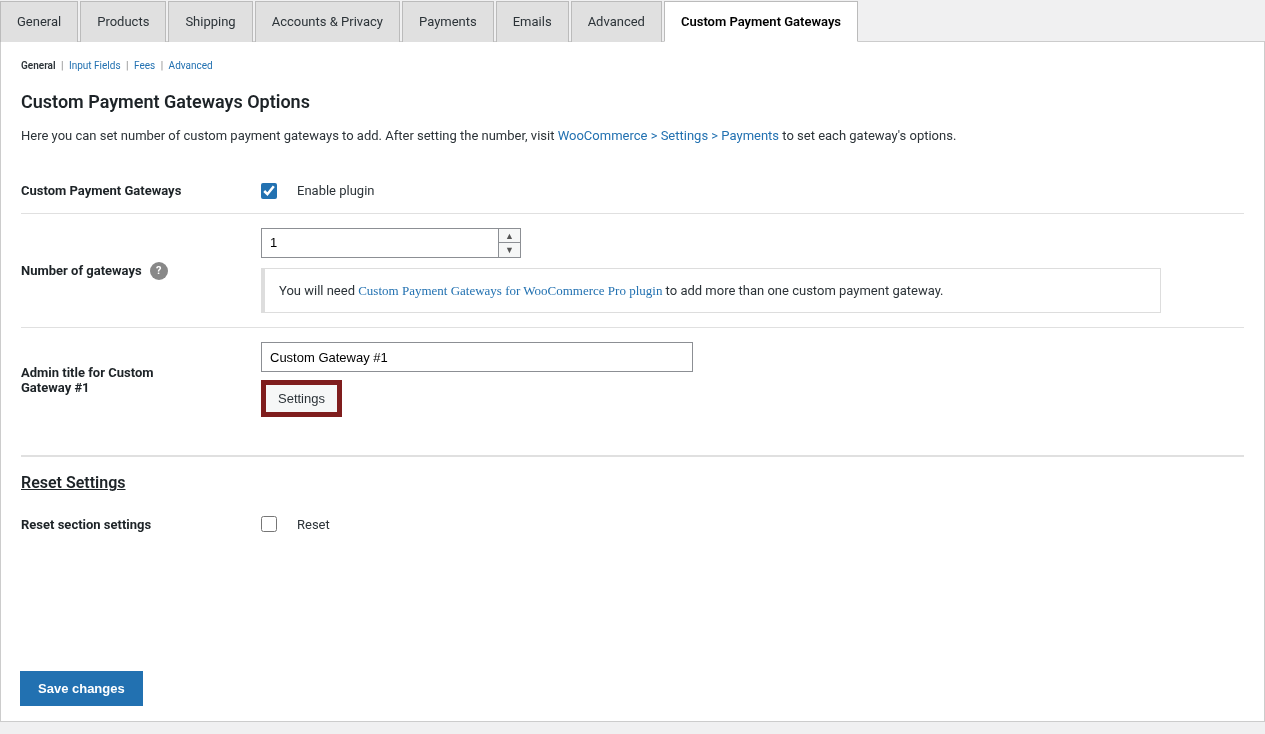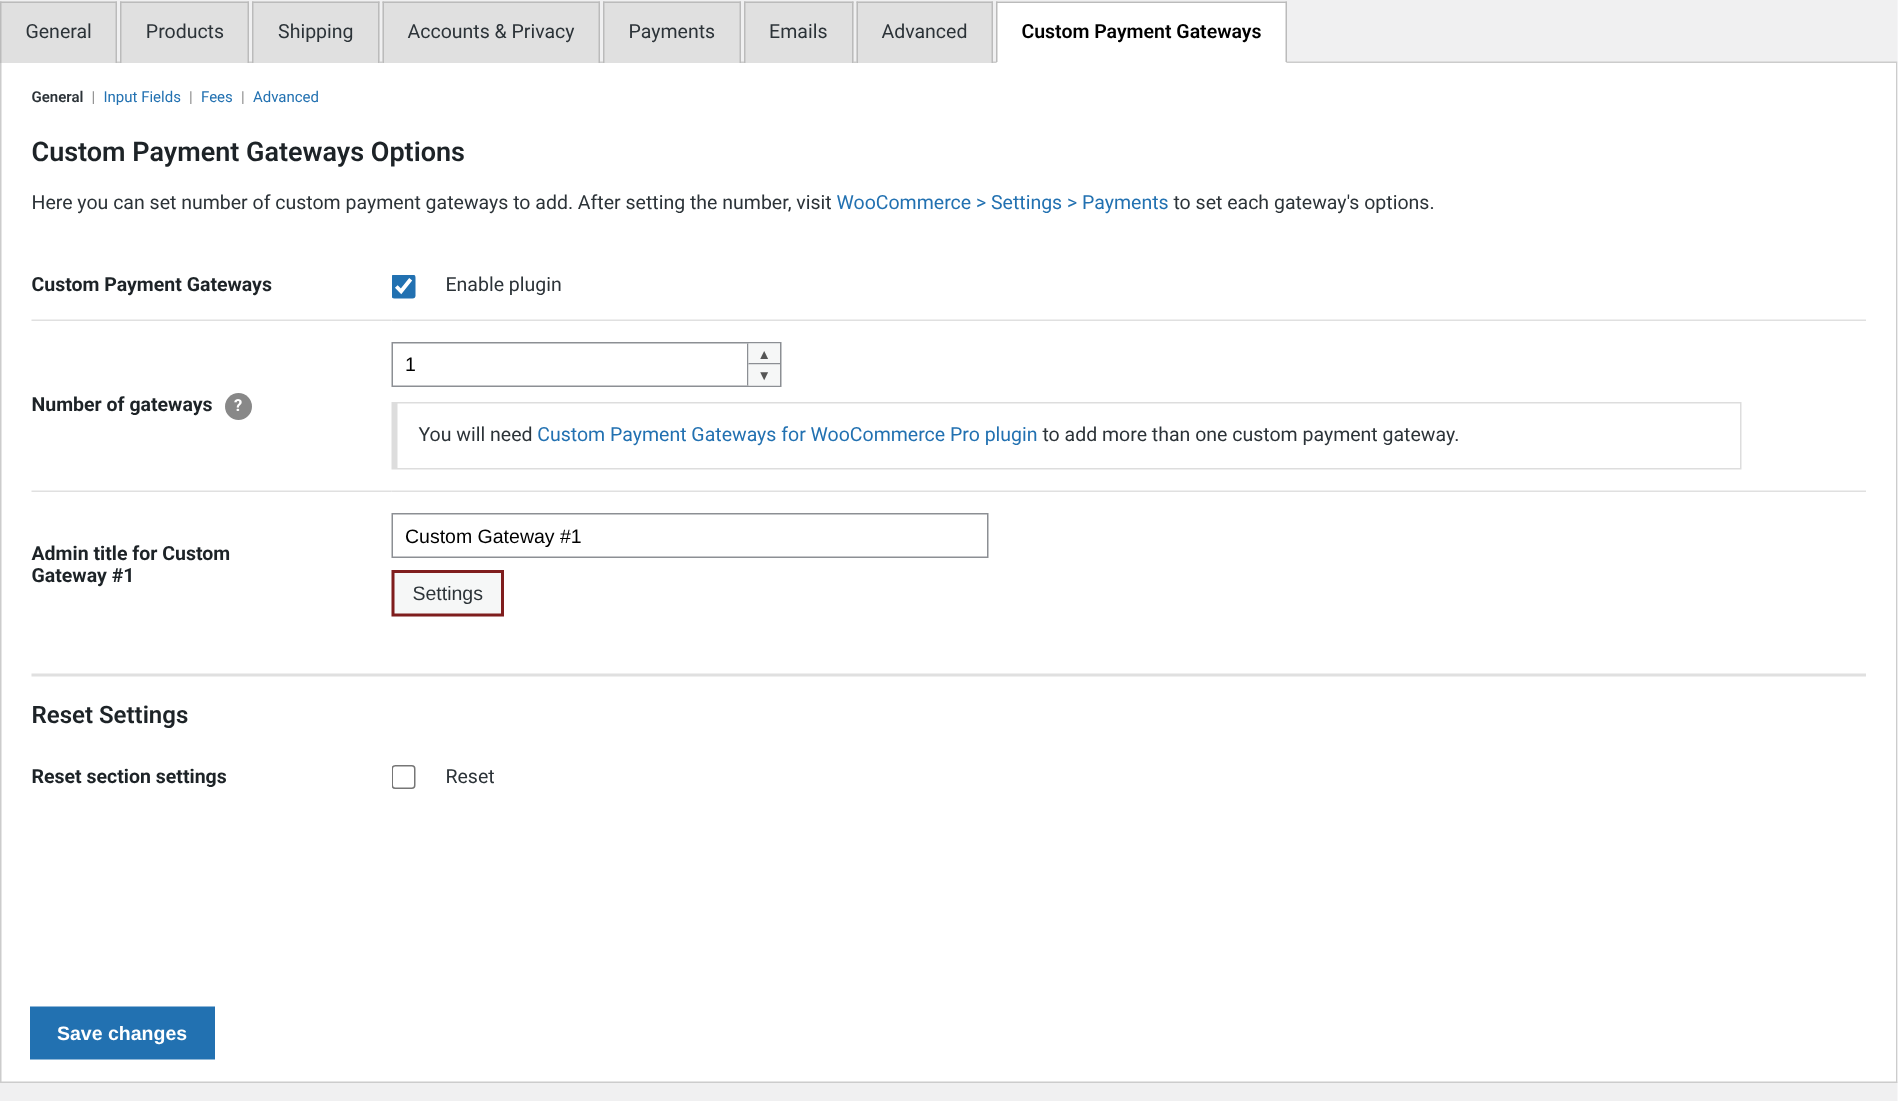--- a/index.html
+++ b/index.html
@@ -123,49 +123,50 @@
     .notice-box {
       background: #fff;
       border: 1px solid #ddd;
       border-left: 4px solid #ddd;
       padding: 12px 14px;
       margin-top: 8px;
       font-size: 13px;
       line-height: 1.5;
       max-width: 900px;
     }
-    .notice-box a { color: #2271b1; text-decoration: none; }
+    .notice-box a { color: #2271b1; text-decoration: none; font-family: Liberation Serif, serif; }
     .text-input {
-      width: 398px;
+      width: 432px;
       height: 30px;
       padding: 4px 8px;
       border: 1px solid #8c8f94;
       font-size: 13px;
       background: #fff;
       outline: none;
     }
     .settings-btn {
       margin-top: 8px;
       padding: 6px 12px;
       background: #f6f7f7;
-      border: 2px solid #7f1d1d;
+      border: 5px solid #7f1d1d;
       cursor: pointer;
       font-size: 13px;
       color: #2c3338;
     }
     .section-separator {
       border: none;
       border-top: 2px solid #e0e0e0;
       margin: 24px 0 16px 0;
     }
     .reset-section-title {
       font-size: 16px;
       font-weight: 600;
       margin-bottom: 10px;
       color: #1d2327;
+      text-decoration: underline;
     }
     .save-btn {
       position: fixed;
       bottom: 28px;
       left: 20px;
       padding: 10px 18px;
       background: #2271b1;
       color: #fff;
       border: none;
       cursor: pointer;

